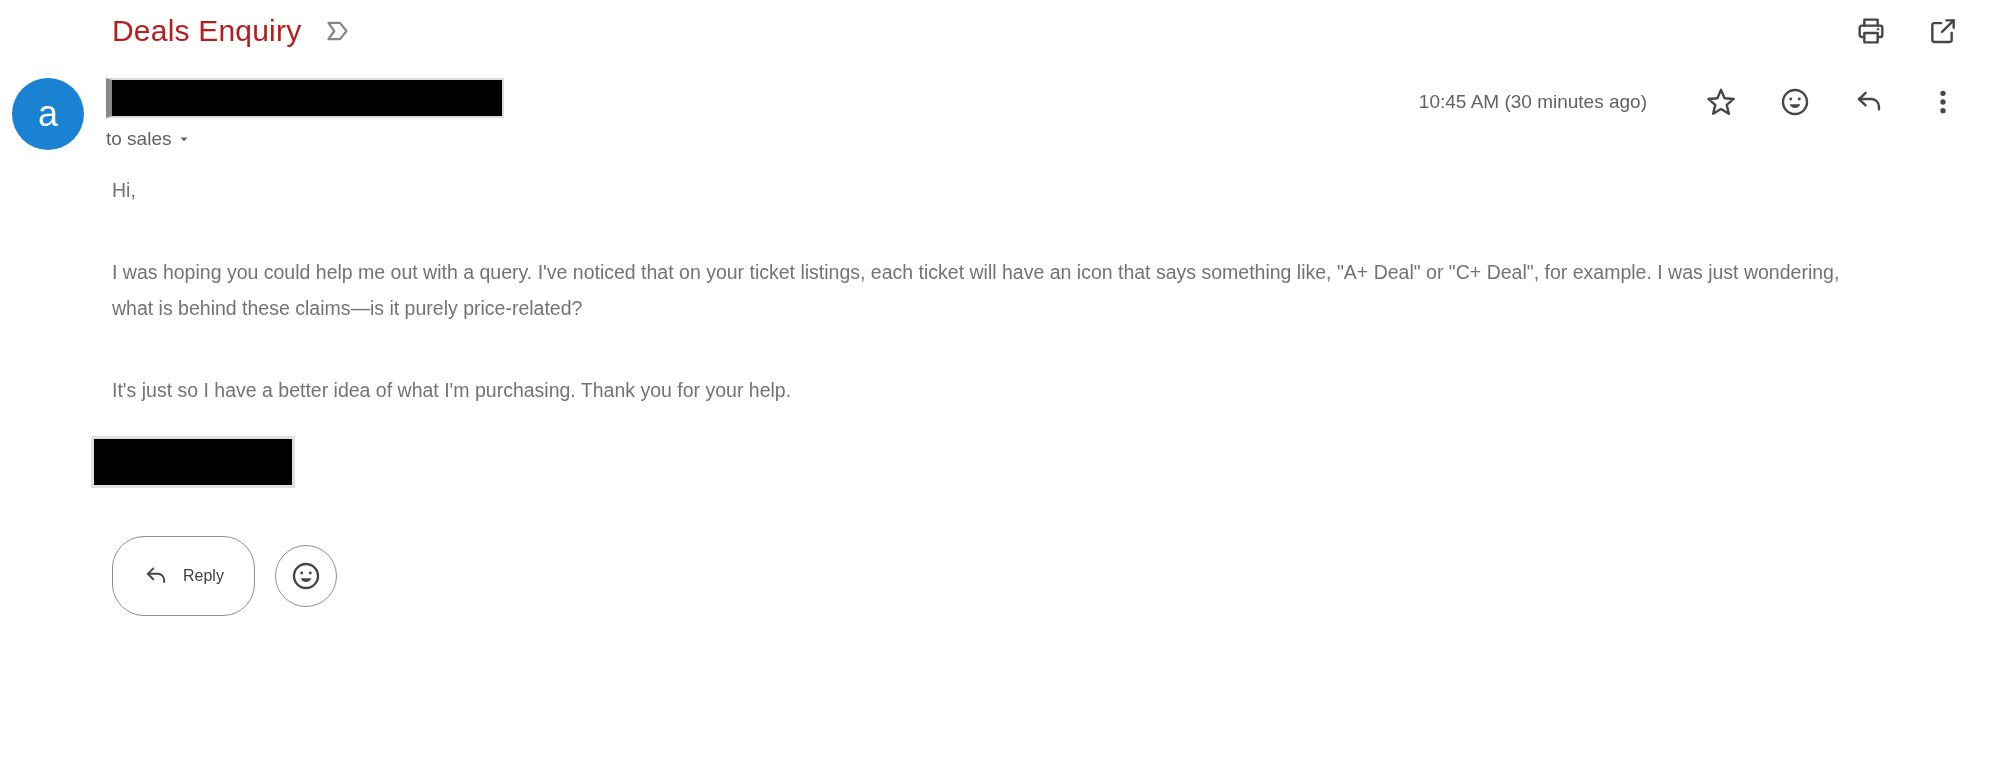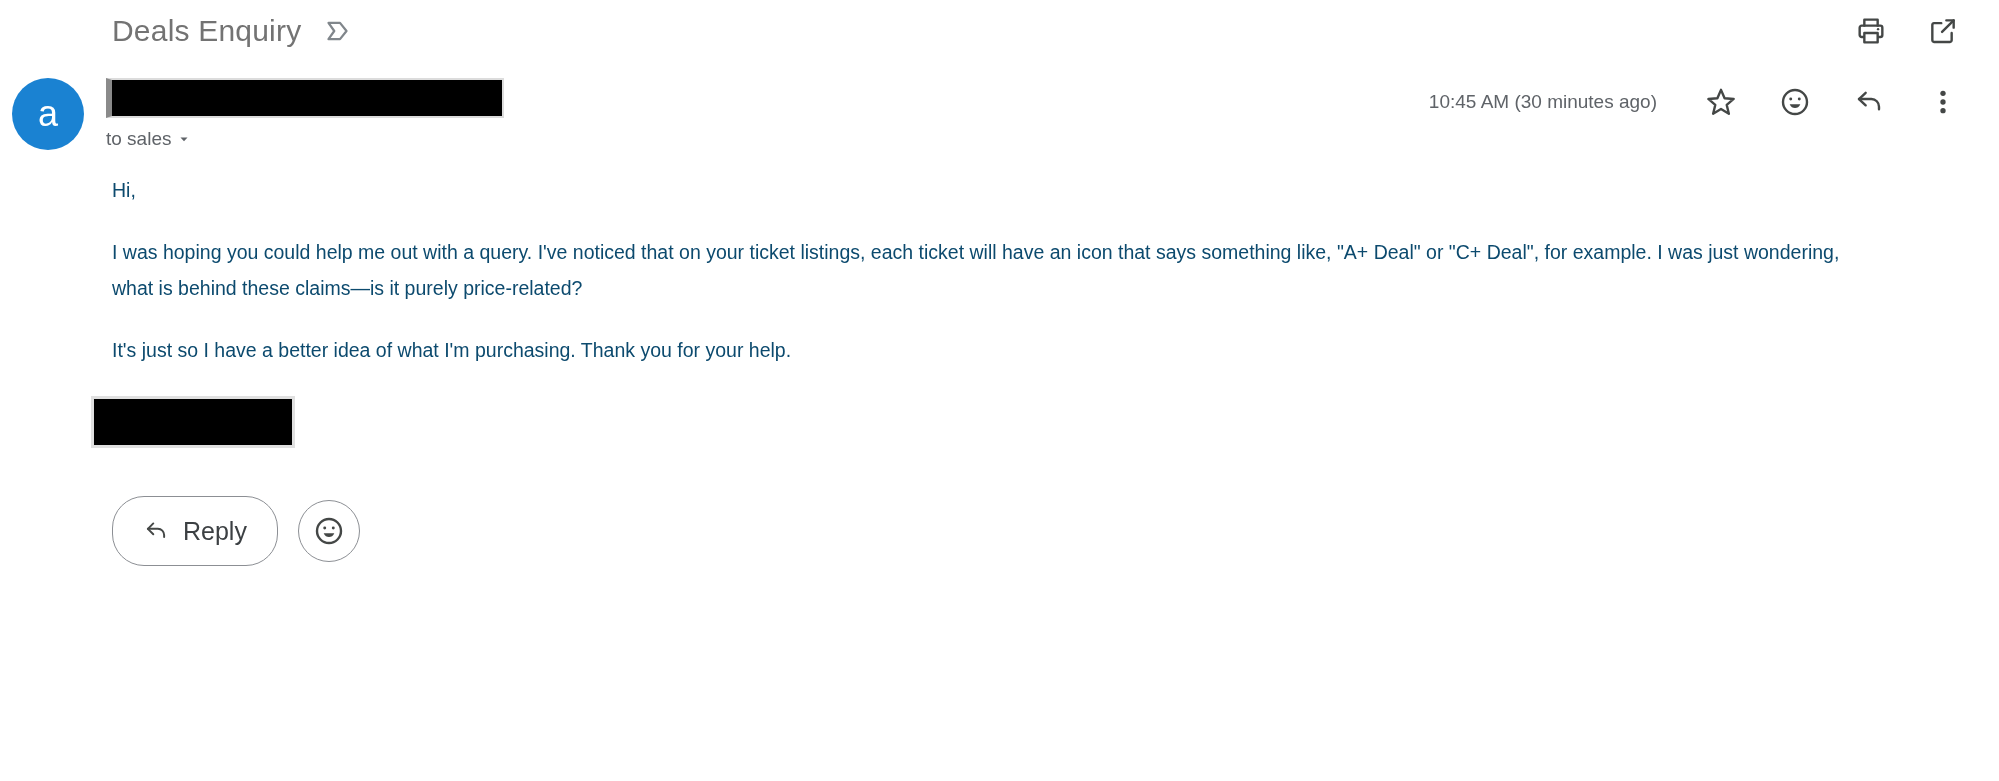--- a/index.html
+++ b/index.html
@@ -11,21 +11,21 @@
     font-family:"Liberation Sans", sans-serif;
     color:#202124;
     overflow:hidden;
   }
   
   .subject-row {
     display:flex; align-items:center;
     padding:14px 40px 0 112px;
   }
   .subject {
-    font-size:30px; font-weight:400; color:#737373; letter-spacing:.2px;
+    font-size:30px; font-weight:400; color:#b91c1c; letter-spacing:.2px;
   }
   .label-icon { margin-left:20px; display:flex; align-items:center; }
   .subject-spacer { flex:1; }
   .hdr-icons { display:flex; align-items:center; gap:40px; }
   .icon-btn { background:none; border:none; cursor:pointer; display:flex; align-items:center; justify-content:center; padding:0; }
   svg.ic { stroke:#444746; fill:none; stroke-width:1.8; stroke-linecap:round; stroke-linejoin:round; }
   svg.ic-fill { fill:#444746; stroke:none; }
 
   
   .msg-head {
@@ -40,47 +40,47 @@
   .sender-col { margin-left:22px; flex:1; }
   .redacted-sender {
     width:398px; height:40px; background:#000;
     border:2px solid #dcdcdc; border-left:6px solid #8a8a8a;
   }
   .to-row {
     margin-top:10px; display:flex; align-items:center; gap:6px;
     color:#5f6368; font-size:19px; cursor:pointer; width:max-content;
   }
   .meta-col { display:flex; align-items:center; gap:42px; margin-top:8px; }
-  .timestamp { font-size:19px; color:#5f6368; white-space:nowrap; margin-right:6px; }
+  .timestamp { font-size:19px; color:#5f6368; white-space:nowrap; margin-right:16px; }
 
   
   .mail-body {
     margin:22px 150px 0 112px;
-    font-size:19.5px; line-height:36px; color:#0c4a6e;
+    font-size:19.5px; line-height:36px; color:#737373;
     max-width:1790px;
   }
-  .mail-body p { margin-top:26px; }
+  .mail-body p { margin-top:46px; }
   .mail-body p:first-child { margin-top:0; }
   .redacted-signature {
     margin-top:28px; margin-left:-21px;
     width:204px; height:52px; background:#000;
     border:3px solid #e0e0e0;
   }
 
   
   .actions-row {
     display:flex; align-items:center; gap:20px;
     margin:48px 0 0 112px;
   }
   .pill-btn {
-    height:70px; padding:0 30px;
+    height:80px; padding:0 30px;
     display:inline-flex; align-items:center; gap:14px;
     background:#fff; border:1px solid #8c8f94; border-radius:32px;
     font-family:"Liberation Sans", sans-serif;
-    font-size:25px; font-weight:500; color:#3c4043; cursor:pointer;
+    font-size:16px; font-weight:500; color:#3c4043; cursor:pointer;
   }
   .emoji-btn {
     width:62px; height:62px; border-radius:50%;
     background:#fff; border:1px solid #8c8f94;
     display:flex; align-items:center; justify-content:center; cursor:pointer;
   }
 </style>
 </head>
 <body>
 

